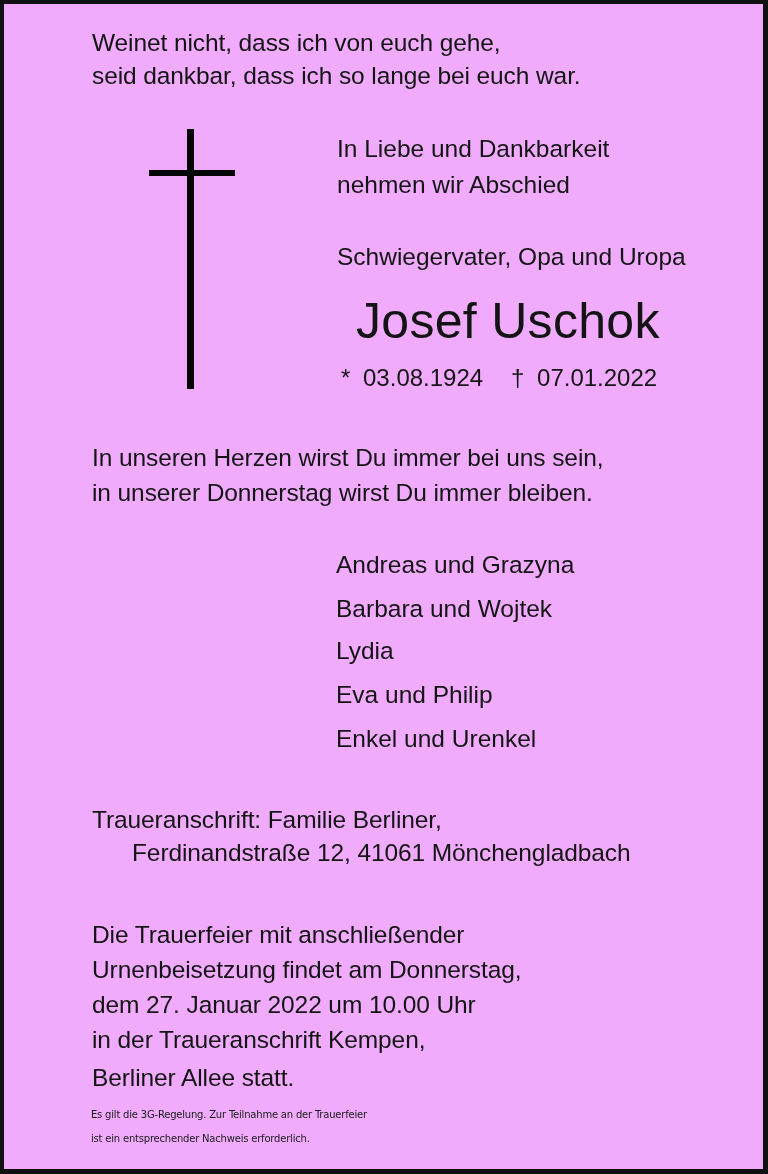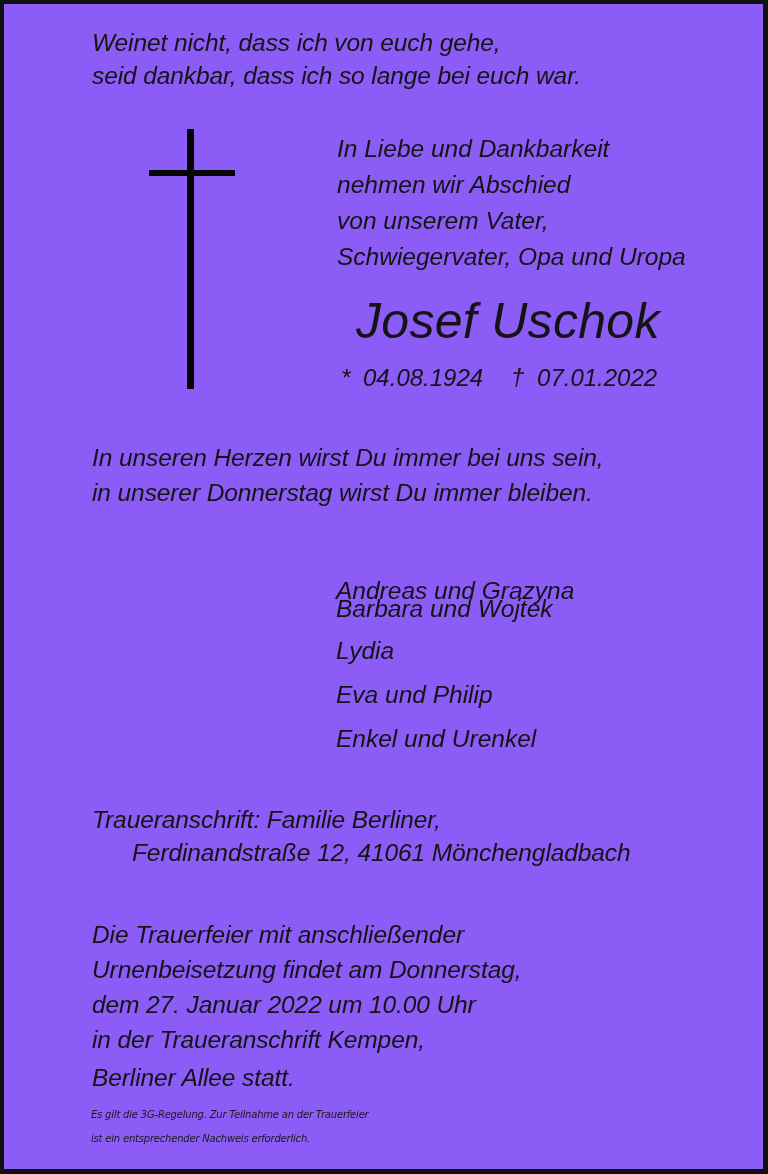--- a/index.html
+++ b/index.html
@@ -2,22 +2,21 @@
 <html><head>
   <meta charset="utf-8">
   <style>
     html, body { margin: 0; padding: 0; background: #ffffff; }
     body { width: 768px; height: 1174px; position: relative; overflow: hidden; }
     .frame {
       position: absolute; left: 0; top: 0; width: 768px; height: 1174px;
       box-sizing: border-box;
       border-top: 4px solid #111111; border-left: 4px solid #111111;
       border-right: 5px solid #111111; border-bottom: 5px solid #111111;
-      background: #8b5cf6;
-      font-style: italic;
+      background: #f0abfc;
     }
     .line {
       position: absolute; white-space: nowrap; color: #141414;
       font-family: "Liberation Sans", "DejaVu Sans", sans-serif;
       line-height: 1;
     }
     .body { font-size: 24.5px; letter-spacing: -0.1px; }
     .right { font-size: 24.5px; }
     .name { font-size: 50px; letter-spacing: 0.3px; }
     .dates { font-size: 24px; }
@@ -33,38 +32,37 @@
   <div class="line body" style="left:88px; top:27px;">Weinet nicht, dass ich von euch gehe,</div>
   <div class="line body" style="left:88px; top:60px;">seid dankbar, dass ich so lange bei euch war.</div>
 
   <div>
     <div class="cross-v"></div>
     <div class="cross-h"></div>
   </div>
 
   <div class="line right" style="left:333px; top:133px;">In Liebe und Dankbarkeit</div>
   <div class="line right" style="left:333px; top:169px;">nehmen wir Abschied</div>
-  <div class="line right" style="left:333px; top:205px;">von unserem Vater,</div>
   <div class="line right" style="left:333px; top:241px;">Schwiegervater, Opa und Uropa</div>
 
   <div class="line name" style="left:332px; top:292px;margin-left:20px;">Josef Uschok</div>
 
   <div class="line dates" style="left:337px; top:362px;">
     <span style="margin-right: 6px;">*</span>
-    <span>04.08.1924</span>
+    <span>03.08.1924</span>
   </div>
   <div class="line dates" style="left:507px; top:362px;">
     <span style="margin-right: 6px;">†</span>
     <span>07.01.2022</span>
   </div>
 
   <div class="line body" style="left:88px; top:442px;">In unseren Herzen wirst Du immer bei uns sein,</div>
   <div class="line body" style="left:88px; top:477px;">in unserer Donnerstag wirst Du immer bleiben.</div>
 
-  <div class="line right" style="left:332px; top:549px;margin-top:26px;">Andreas und Grazyna</div>
+  <div class="line right" style="left:332px; top:549px;">Andreas und Grazyna</div>
   <div class="line right" style="left:332px; top:593px;">Barbara und Wojtek</div>
   <div class="line right" style="left:332px; top:635px;">Lydia</div>
   <div class="line right" style="left:332px; top:679px;">Eva und Philip</div>
   <div class="line right" style="left:332px; top:723px;">Enkel und Urenkel</div>
 
   <div class="line body" style="left:88px; top:804px;">Traueranschrift: Familie Berliner,</div>
   <div class="line body" style="left:88px; top:837px;margin-left:40px;">Ferdinandstraße 12, 41061 Mönchengladbach</div>
 
   <div class="line body" style="left:88px; top:919px;">Die Trauerfeier mit anschließender</div>
   <div class="line body" style="left:88px; top:954px;">Urnenbeisetzung findet am Donnerstag,</div>

